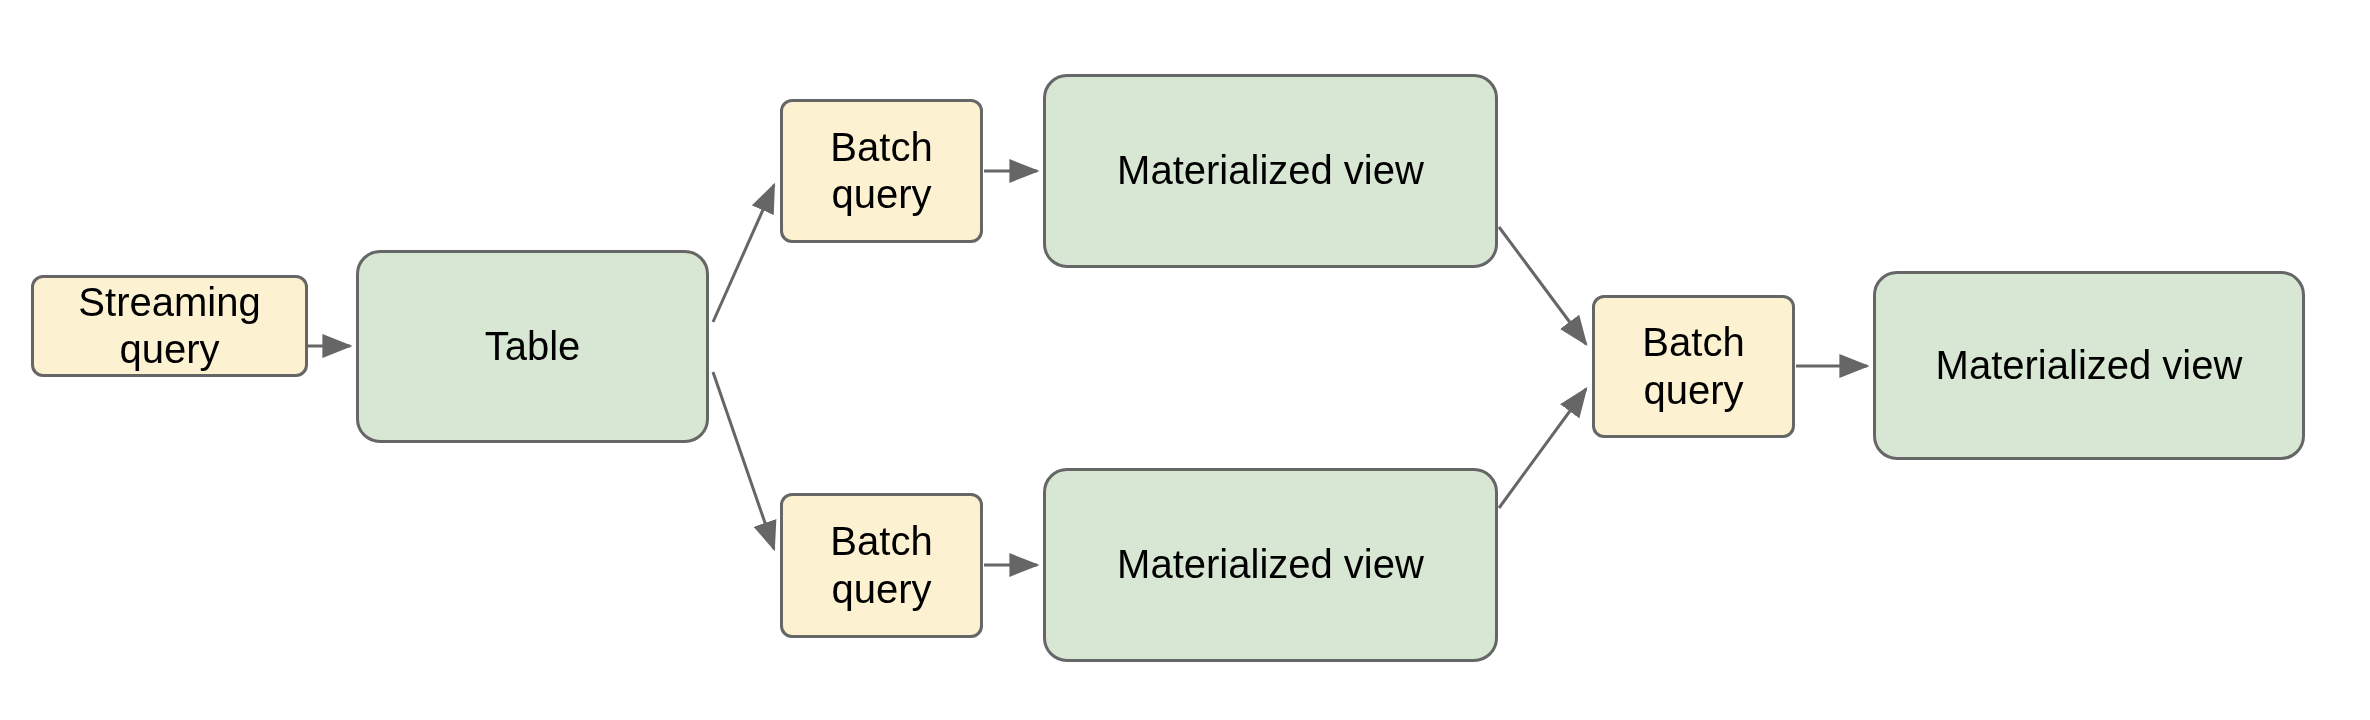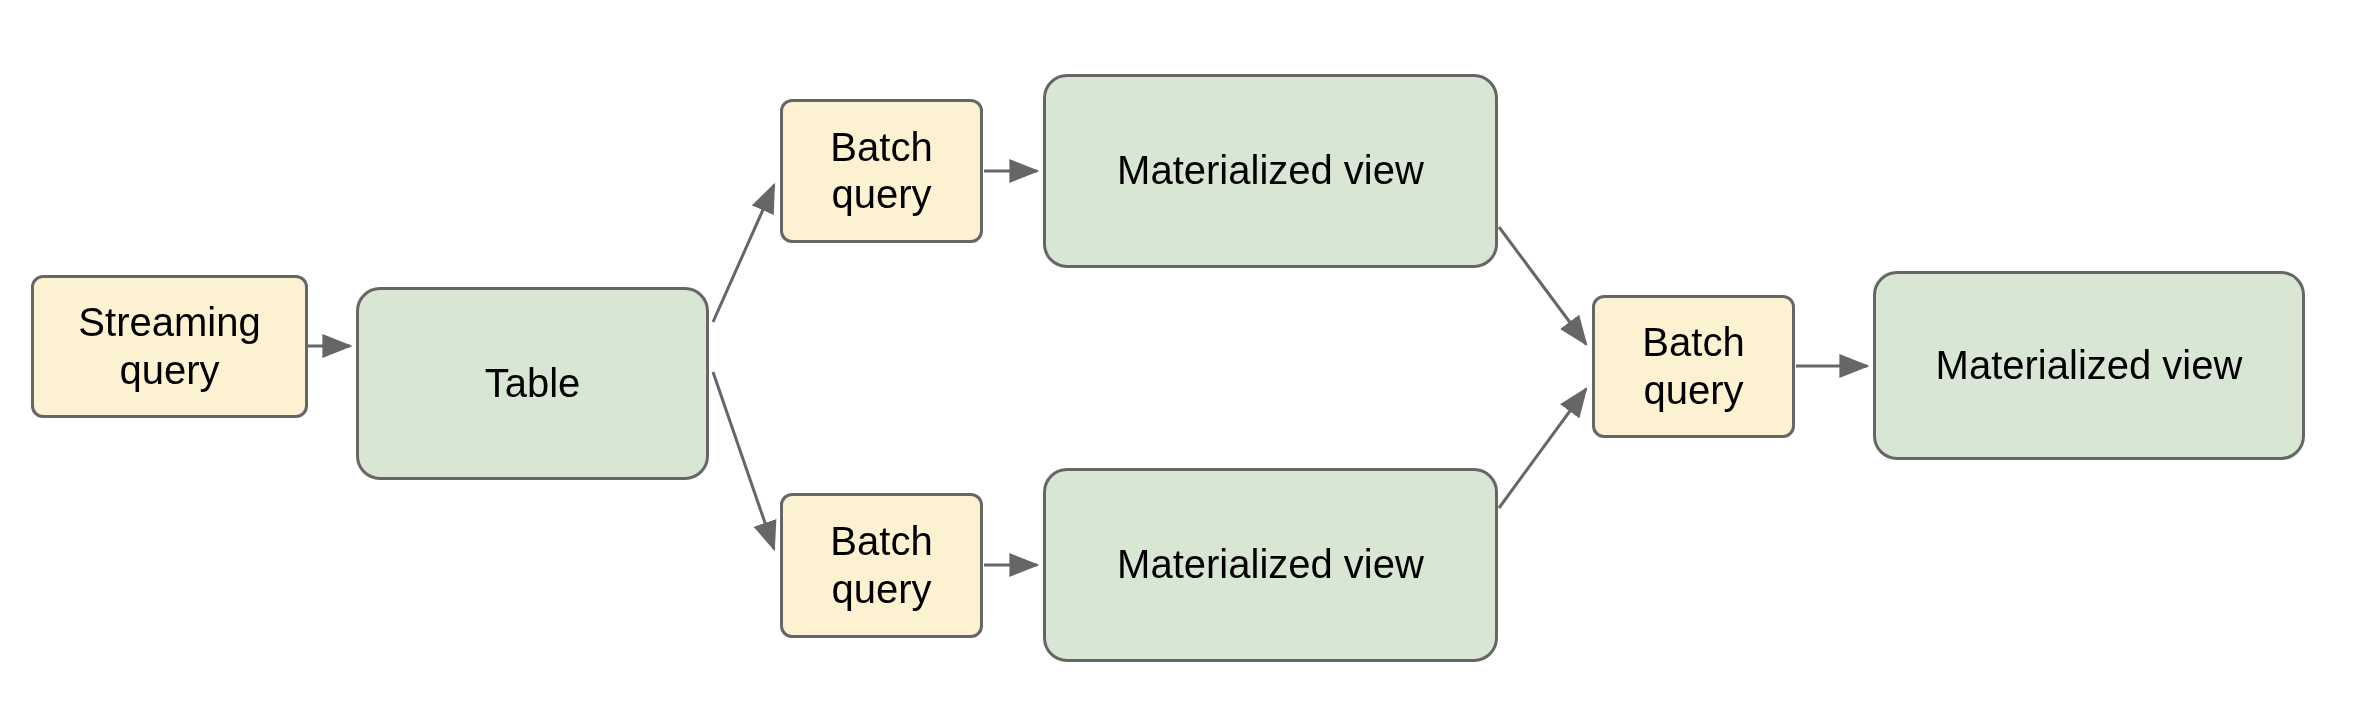--- a/index.html
+++ b/index.html
@@ -67,24 +67,24 @@
         <line x1="713" y1="322" x2="774" y2="185" stroke="#666666" stroke-width="3" marker-end="url(#arrowhead)"></line>
         <line x1="713" y1="372" x2="774" y2="549" stroke="#666666" stroke-width="3" marker-end="url(#arrowhead)"></line>
         <line x1="984" y1="171" x2="1037" y2="171" stroke="#666666" stroke-width="3" marker-end="url(#arrowhead)"></line>
         <line x1="984" y1="565" x2="1037" y2="565" stroke="#666666" stroke-width="3" marker-end="url(#arrowhead)"></line>
         <line x1="1499" y1="227" x2="1586" y2="344" stroke="#666666" stroke-width="3" marker-end="url(#arrowhead)"></line>
         <line x1="1499" y1="508" x2="1586" y2="389" stroke="#666666" stroke-width="3" marker-end="url(#arrowhead)"></line>
         <line x1="1796" y1="366" x2="1867" y2="366" stroke="#666666" stroke-width="3" marker-end="url(#arrowhead)"></line>
       </g>
   </svg>
 
-  <div class="node node-process" style="left: 31px; top: 275px; width: 277px; height: 143px; background: rgb(252, 242, 210); border-color: rgb(102, 102, 102); color: rgb(0, 0, 0);">Streaming
+  <div class="node node-process" style="left: 31px; top: 275px; width: 277px; height: 102px; background: rgb(252, 242, 210); border-color: rgb(102, 102, 102); color: rgb(0, 0, 0);">Streaming
 query</div>
 
-  <div class="node node-store" style="left: 356px; top: 250px; width: 353px; height: 193px; background: rgb(216, 231, 211); border-color: rgb(102, 102, 102); color: rgb(0, 0, 0); margin-top: 37px;">Table</div>
+  <div class="node node-store" style="left: 356px; top: 250px; width: 353px; height: 193px; background: rgb(216, 231, 211); border-color: rgb(102, 102, 102); color: rgb(0, 0, 0);">Table</div>
 
   <div class="node node-process" style="left: 780px; top: 99px; width: 203px; height: 144px; background: rgb(252, 242, 210); border-color: rgb(102, 102, 102); color: rgb(0, 0, 0);">Batch
 query</div>
 
   <div class="node node-store" style="left: 1043px; top: 74px; width: 455px; height: 194px; background: rgb(216, 231, 211); border-color: rgb(102, 102, 102); color: rgb(0, 0, 0);">Materialized view</div>
 
   <div class="node node-process" style="left: 780px; top: 493px; width: 203px; height: 145px; background: rgb(252, 242, 210); border-color: rgb(102, 102, 102); color: rgb(0, 0, 0);">Batch
 query</div>
 
   <div class="node node-store" style="left: 1043px; top: 468px; width: 455px; height: 194px; background: rgb(216, 231, 211); border-color: rgb(102, 102, 102); color: rgb(0, 0, 0);">Materialized view</div>

